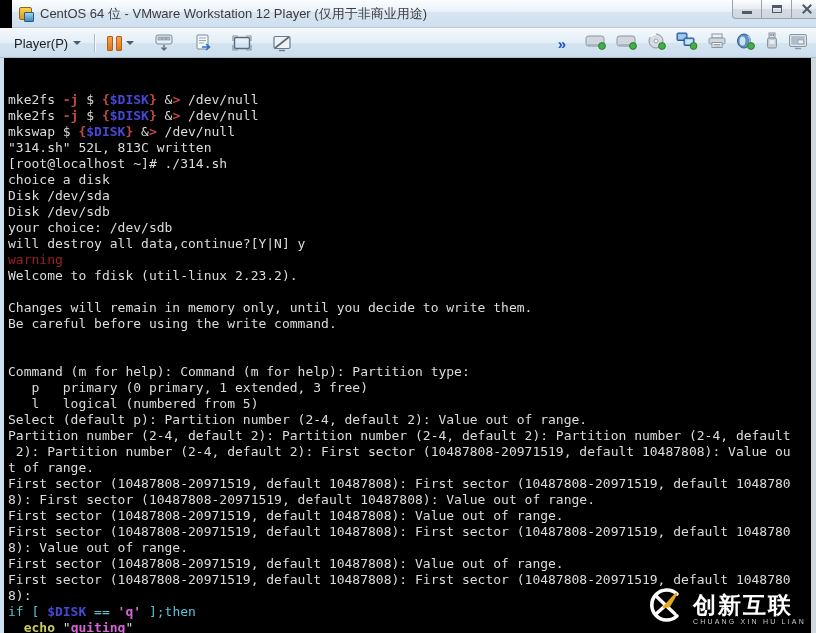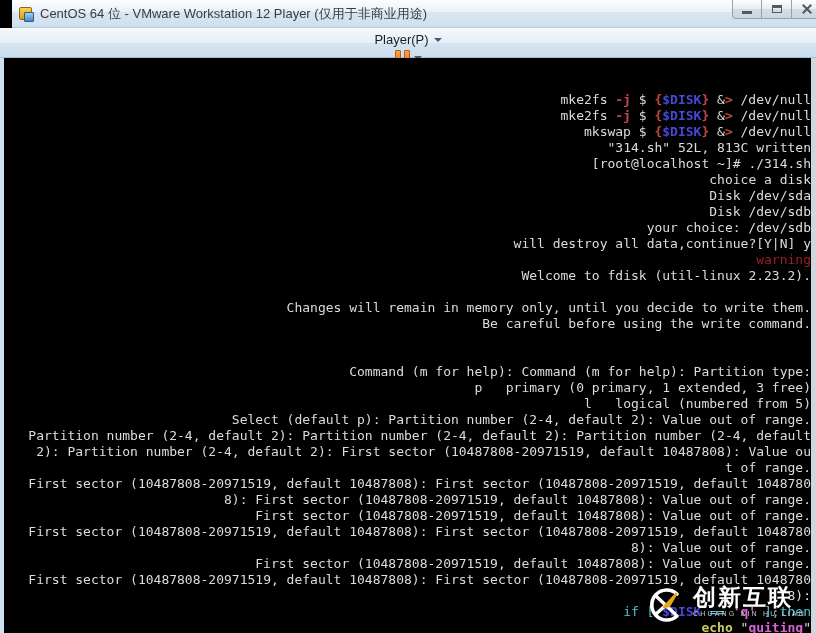--- a/index.html
+++ b/index.html
@@ -34,21 +34,21 @@
   .glyph-close:before,.glyph-close:after{
     content:"";position:absolute;left:0;top:4px;width:12px;height:2px;background:#4e5a66;
   }
   .glyph-close:before{transform:rotate(45deg);}
   .glyph-close:after{transform:rotate(-45deg);}
   
   .toolbar{
     position:absolute;left:0;top:28px;width:816px;height:30px;box-sizing:border-box;
     background:linear-gradient(#f3f8fc,#e3eef7 50%,#d5e4f1 51%,#cbddec);
     border-bottom:1px solid #a9bccd;border-top:1px solid #f8fbfe;
-    display:flex;align-items:center;padding:0 8px;flex-direction:column;
+    display:flex;align-items:center;padding:0 8px;
   }
   .player-menu{display:flex;align-items:center;gap:5px;padding:3px 6px;border-radius:3px;cursor:default;}
   .player-menu .label{font-size:13px;color:#1e1e1e;}
   .caret{width:0;height:0;border-left:4px solid transparent;border-right:4px solid transparent;border-top:4px solid #4a5a6a;}
   .tb-sep{width:1px;height:18px;background:#aabccd;margin:0 7px;box-shadow:1px 0 0 #f4f9fd;}
   .tb-btn{display:flex;align-items:center;justify-content:center;height:24px;padding:0 5px;border-radius:3px;cursor:default;}
   .pause-bars{display:flex;gap:3px;margin-right:4px;}
   .pause-bars i{display:block;width:4px;height:13px;background:linear-gradient(#f5a54a,#e0751c);border:1px solid #b65c12;border-radius:1px;}
   .tb-icon{margin-left:10px;}
   .spacer{flex:1;}
@@ -56,31 +56,31 @@
   .status-icon{margin-left:9px;cursor:default;position:relative;}
   
   .terminal{
     position:absolute;left:0;top:58px;width:816px;height:575px;box-sizing:border-box;
     background:#000;
     border-left:4px solid #cfe0ef;border-right:5px solid #cfd6dc;
     padding:2px 0 0 4px;
     font-family:"DejaVu Sans Mono",monospace;font-size:13px;line-height:16px;
     white-space:pre;overflow:hidden;cursor:text;
   }
-  .trow{height:16px;text-align:right;}
+  .trow{height:16px;}
   .c-w{color:var(--term_default);}
   .c-r{color:var(--term_red);font-weight:bold;}
   .c-dr{color:var(--term_warning);font-weight:normal;}
   .c-b{color:var(--term_blue);font-weight:bold;}
   .c-c{color:var(--term_cyan);font-weight:normal;}
   .c-y{color:var(--term_yellow);font-weight:bold;}
   .c-m{color:var(--term_magenta);font-weight:bold;}
   
   .watermark{
-    position:absolute;right:10px;bottom:8px;display:flex;align-items:flex-start;gap:8px;
+    position:absolute;right:10px;bottom:8px;display:flex;align-items:flex-end;gap:8px;
   }
   .wm-text{display:flex;flex-direction:column;align-items:flex-start;}
   .wm-brand{font-size:23px;font-weight:bold;color:#fff;line-height:24px;font-family:sans-serif;letter-spacing:2px;}
   .wm-sub{font-size:7px;color:#c8c8c8;letter-spacing:2.2px;margin-top:1px;font-family:"Liberation Sans",sans-serif;}
 </style>
 </head>
 <body>
 
 <div class="window">
 

